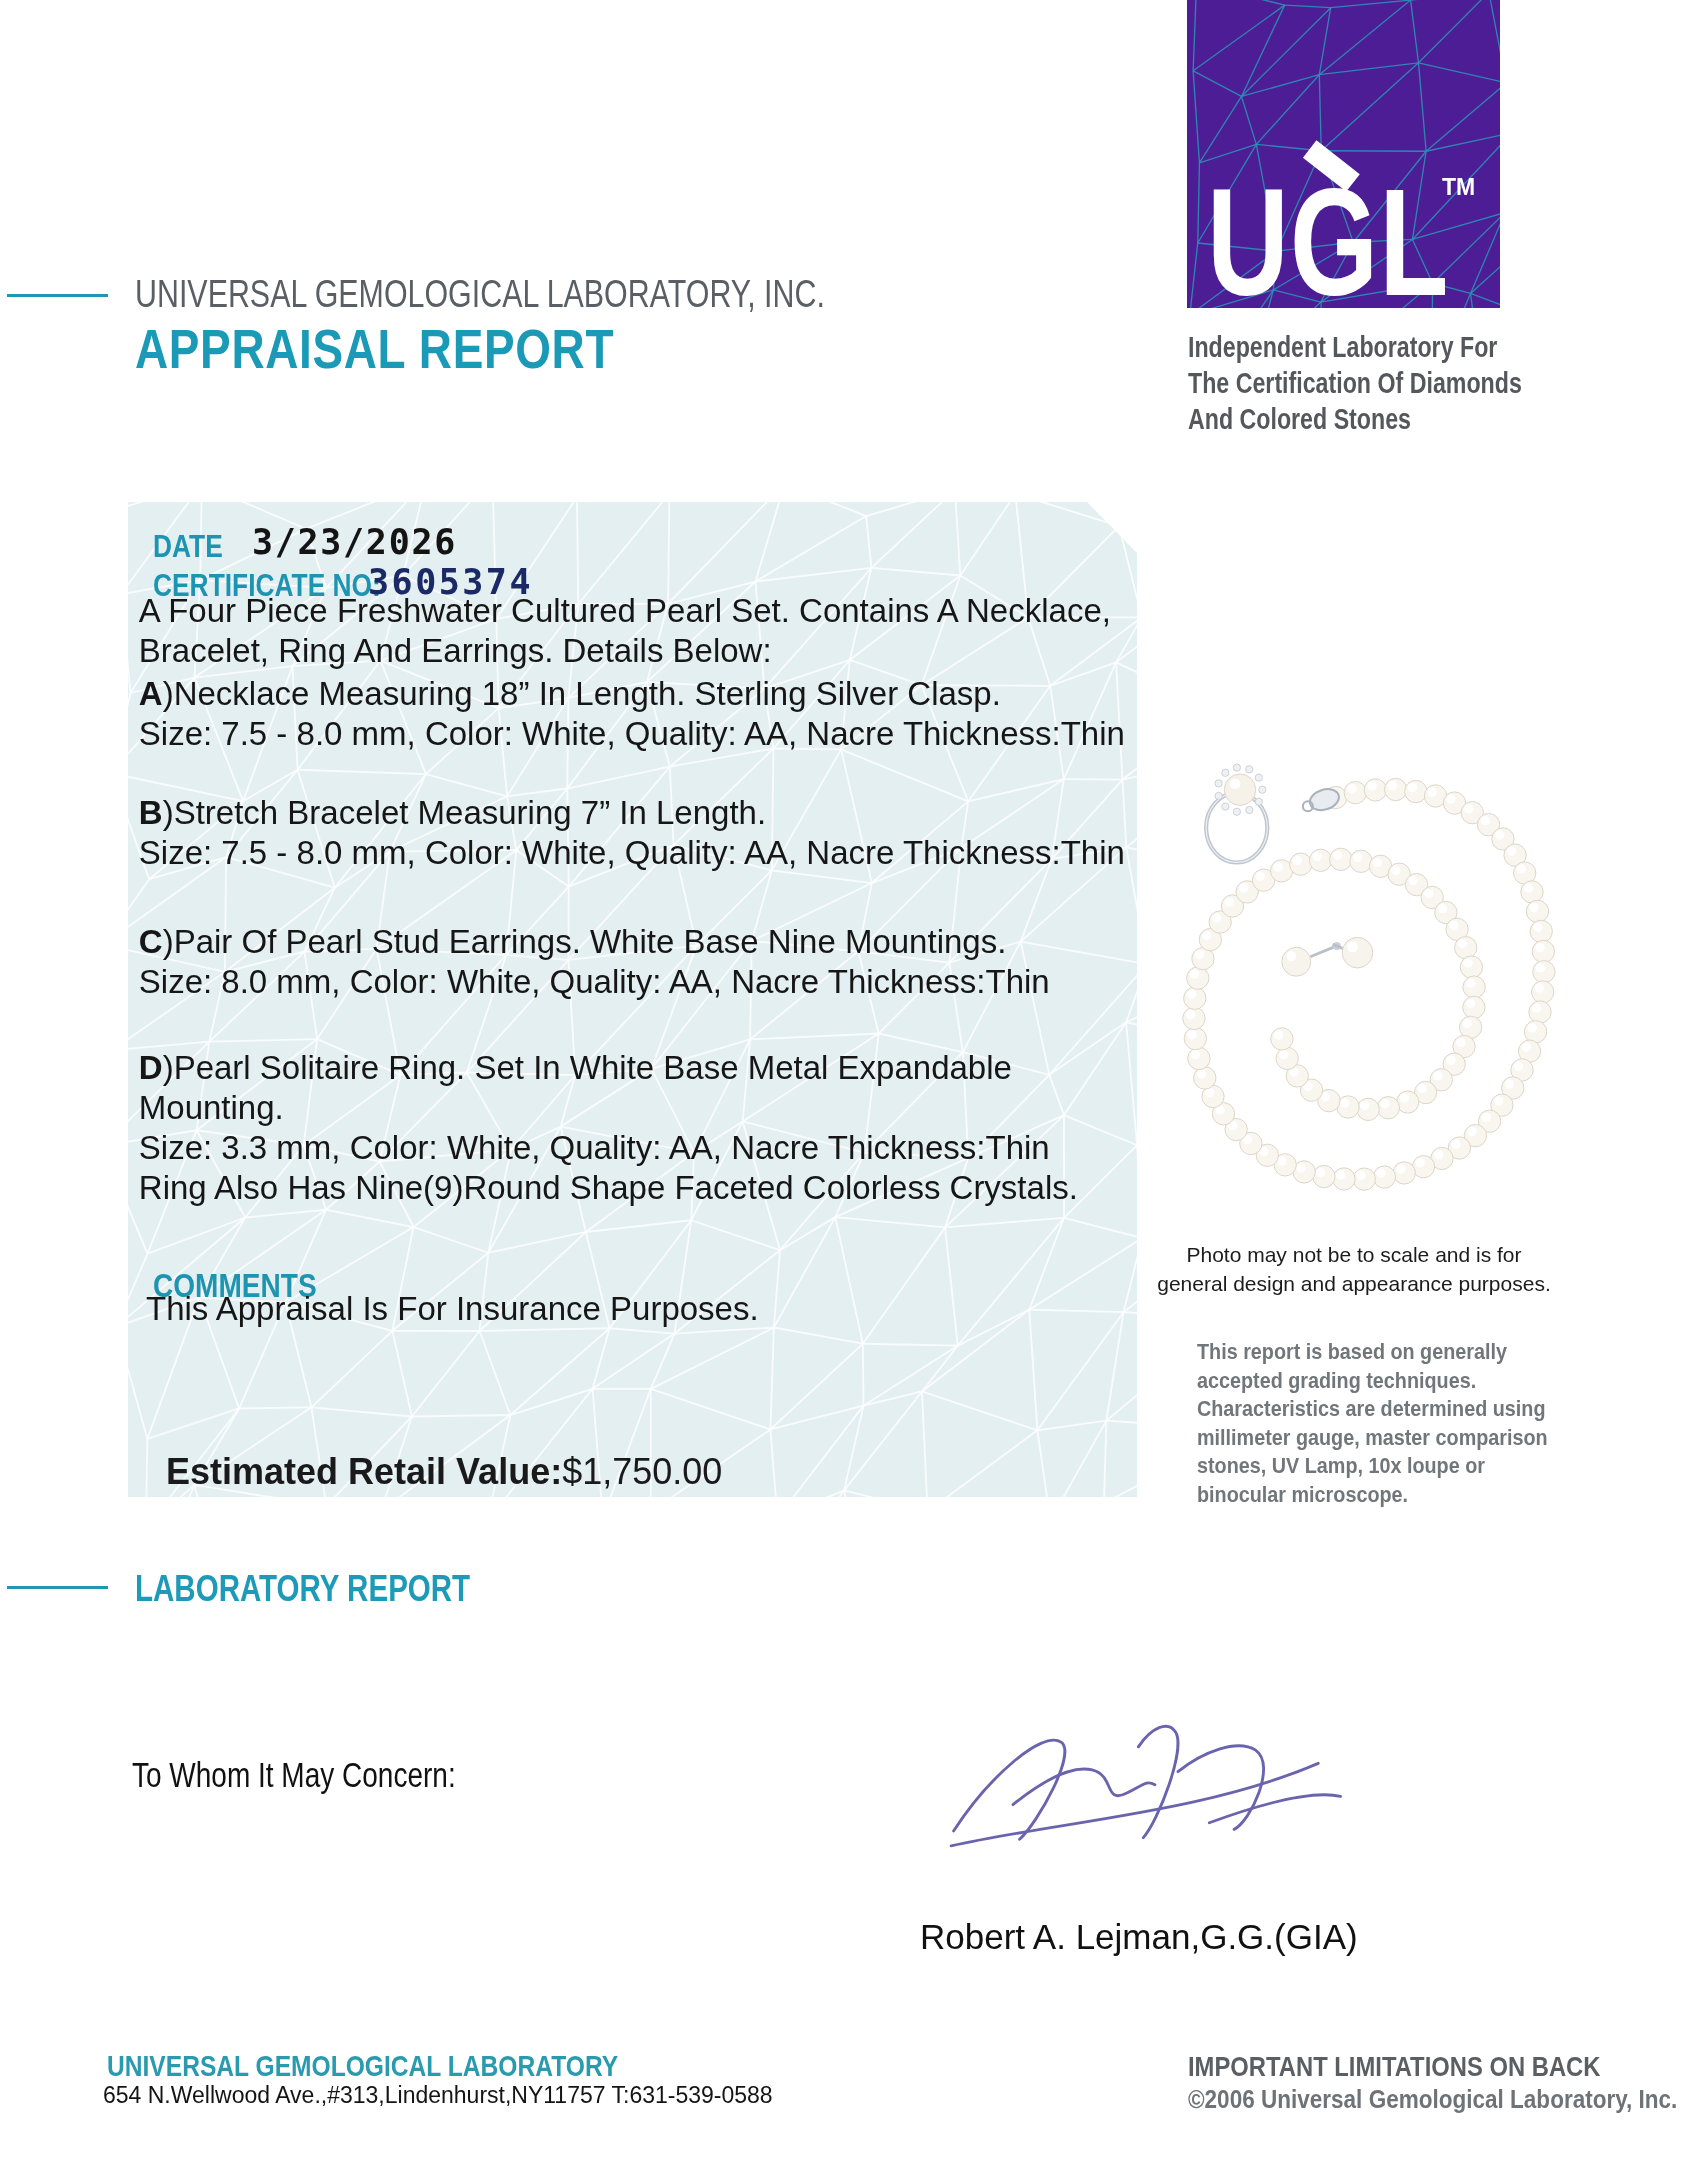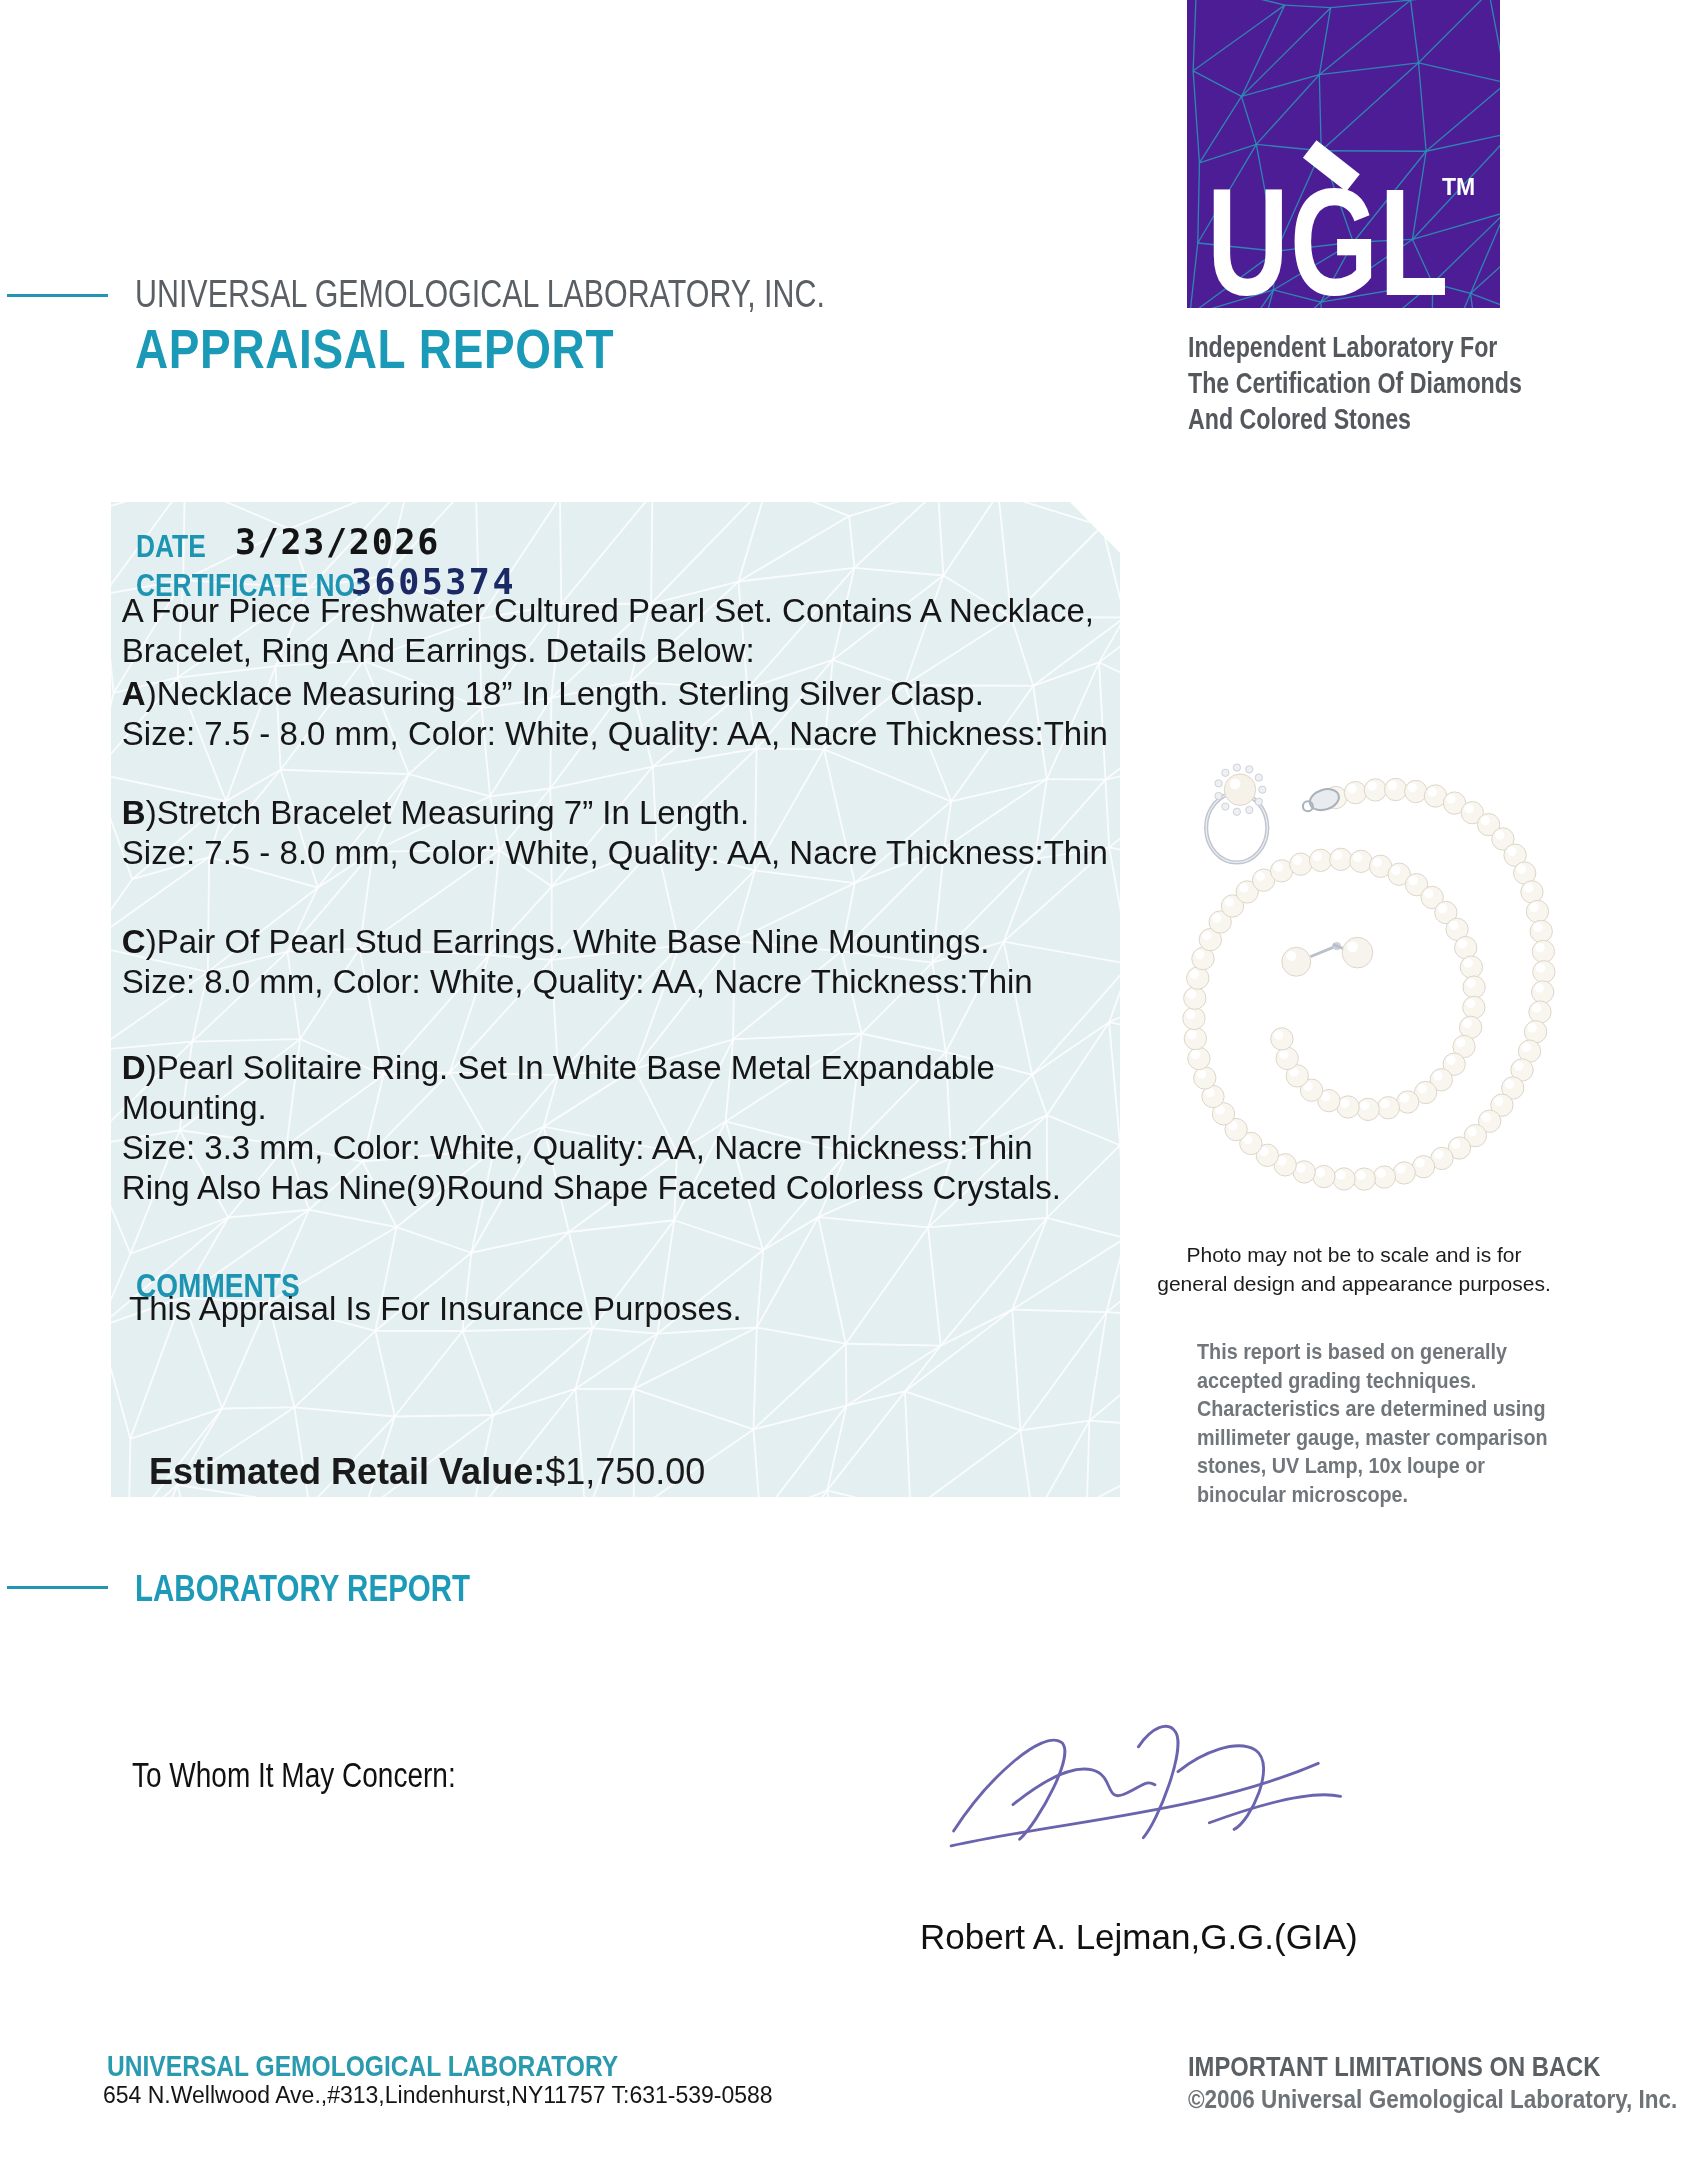--- a/index.html
+++ b/index.html
@@ -16,21 +16,21 @@
   
   .logo{left:1187px;top:0px;width:313px;height:308px;background:#4c1d95;overflow:hidden;}
   .logo svg{position:absolute;left:0;top:0;}
   .logo-acronym{position:absolute;left:20px;top:165px;font-size:153px;line-height:1;font-weight:bold;color:#ffffff;
                 transform:scaleX(.74);transform-origin:0 0;letter-spacing:1.7px;white-space:nowrap;}
   .logo-arm{position:absolute;left:117px;top:155px;width:55px;height:21.5px;background:#ffffff;transform:rotate(38deg);}
   .logo-tm{position:absolute;left:255px;top:174px;font-size:23px;font-weight:bold;color:#ffffff;}
   .tagline{left:1188px;top:329px;font-size:29px;font-weight:bold;color:#54585d;line-height:36px;transform:scaleX(.80);}
 
   
-  .panel{left:111px;top:502px;width:1009px;height:995px;background:#e4eff2;
+  .panel{left:128px;top:502px;width:1009px;height:995px;background:#e4eff2;
          clip-path:polygon(0 0, 959px 0, 1009px 51px, 1009px 995px, 0 995px);}
   .panel svg{position:absolute;left:0;top:0;}
   .pcontent{position:absolute;left:0;top:0;width:100%;height:100%;}
   .row-label{font-size:31px;font-weight:bold;color:#1d95b2;transform:scaleX(.85);}
   .mono{font-family:"DejaVu Sans Mono", monospace;font-weight:bold;}
   .bodyline{font-size:33px;line-height:40px;white-space:nowrap;color:#161616;}
   .pblock div{font-size:33px;line-height:40px;white-space:nowrap;color:#161616;}
   .retail{font-size:36px;white-space:nowrap;}
   .retail b{font-weight:bold;}
 

